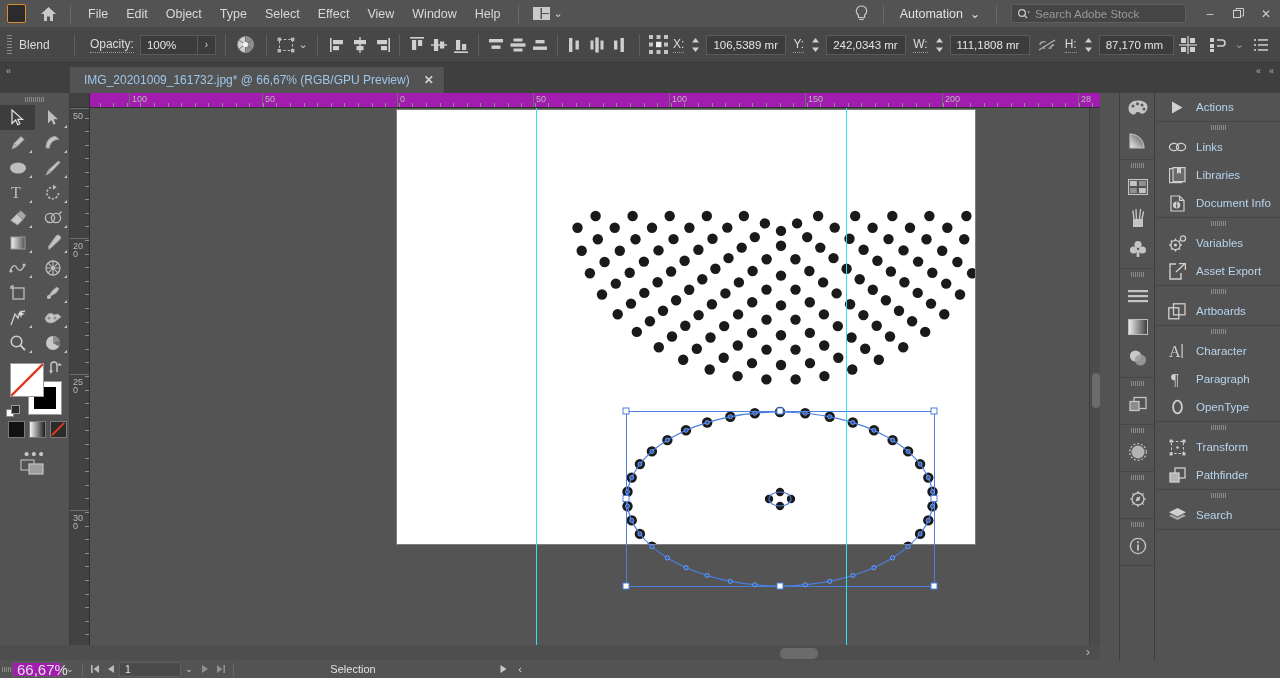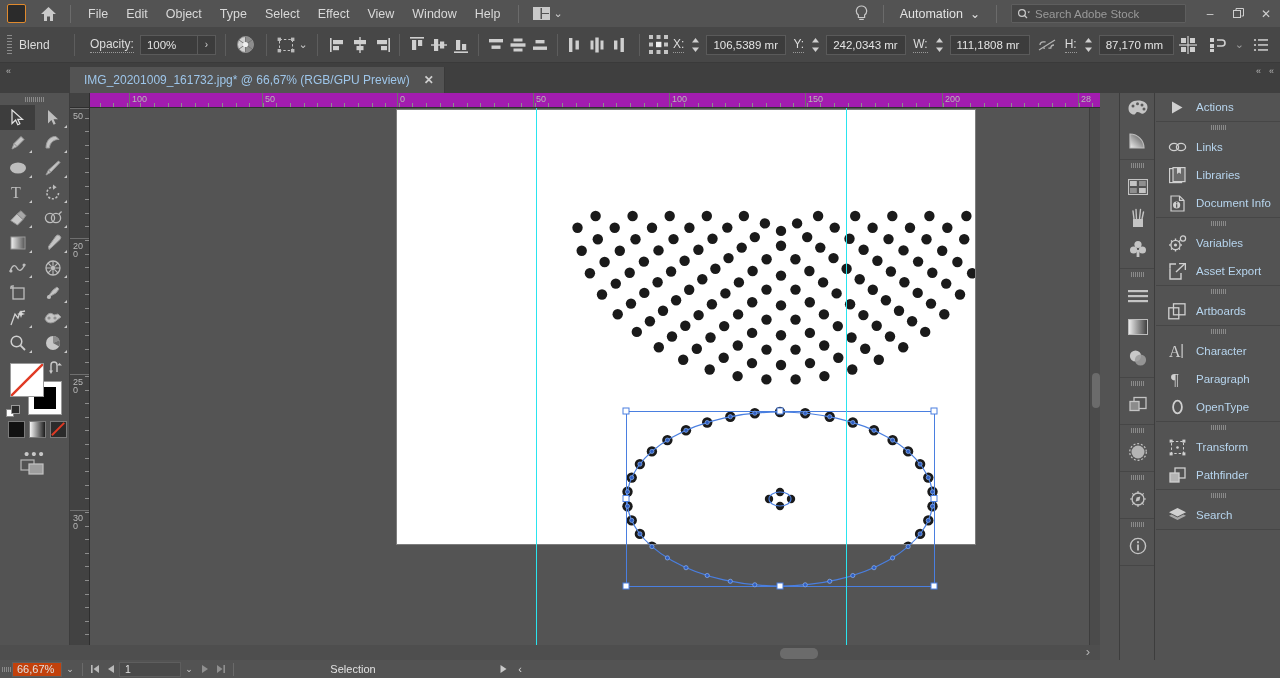--- a/index.html
+++ b/index.html
@@ -180,22 +180,22 @@
   .rp-ico { width:20px; height:20px; display:flex; align-items:center; justify-content:center; color:#cfcfcf; }
 
   
   .statusbar {
     position:absolute; left:0; top:660px; width:1280px; height:18px;
     background:#535353; display:flex; align-items:center; font-size:11px; color:#d6d6d6;
   }
   .sb-grip { width:12px; display:flex; align-items:center; justify-content:center; gap:1px;}
   .sb-grip i { width:1px; height:5px; background:#8a8a8a; }
   .zoom-field {
-    width:50px; height:15px; background:#c2410c; border:1px solid #5e5e5e;
-    display:flex; align-items:center; padding-left:4px; font-size:11px; color:#e0e0e0;
+    width:50px; height:15px; background:#a21caf; border:1px solid #5e5e5e;
+    display:flex; align-items:center; padding-left:4px; font-size:15px; color:#e0e0e0;
   }
   .caret { width:16px; display:flex; align-items:center; justify-content:center; color:#cccccc; font-size:9px;}
   .navbtn { width:16px; display:flex; align-items:center; justify-content:center; color:#9a9a9a; font-size:9px;}
   .page-field {
     width:62px; height:15px; background:#4a4a4a; border:1px solid #5e5e5e;
     display:flex; align-items:center; padding-left:5px; font-size:10.5px; color:#e0e0e0;
   }
   .sb-sep { width:1px; height:13px; background:#6a6a6a; margin:0 4px; }
   .sb-status { width:230px; text-align:center; font-size:11px; color:#e2e2e2; }
   .hscroll {

